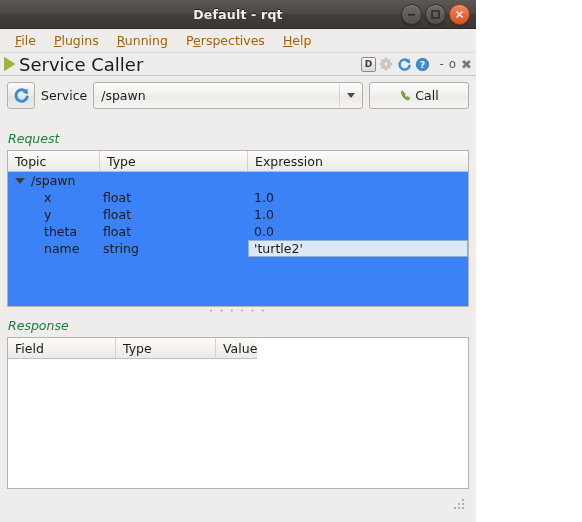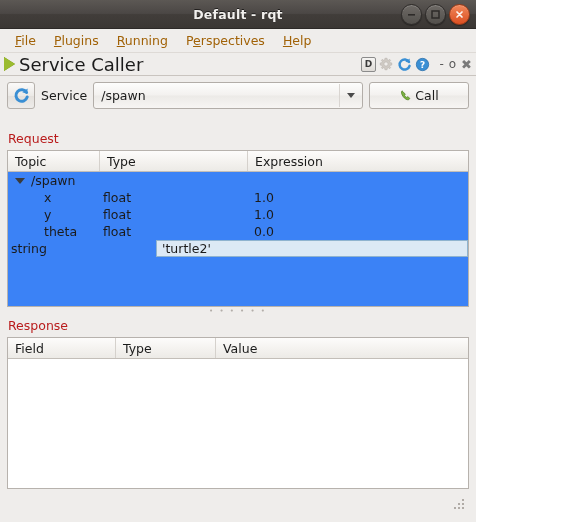--- a/index.html
+++ b/index.html
@@ -172,23 +172,24 @@
     border: 1px solid #b2ada8;
     border-radius: 3px;
     background: linear-gradient(to bottom, #fdfdfc 0%, #f3f1ef 48%, #eceae7 52%, #f7f5f3 100%);
     display: flex; align-items: center; justify-content: center; gap: 1px;
     font-size: 12.5px; color: #1b1b1b;
     cursor: pointer;
     padding: 0 10px;
   }
 
   .section-label {
-    font-size: 12.5px; color: #b91c1c;
+    font-size: 12.5px; color: #15803d;
     margin: 2px 0 4px 1px;
     flex: 0 0 auto;
+    font-style: italic;
   }
 
   
   .tree-panel {
     border: 1px solid #b7b2ad;
     background: #3b82f6;
     display: flex; flex-direction: column;
     min-height: 0;
     overflow: hidden;
   }
@@ -252,21 +253,21 @@
     letter-spacing: 2px;
     color: #b3aea9;
     font-size: 7px;
     line-height: 7px;
     user-select: none;
   }
 
   .resp-panel {
     border: 1px solid #b7b2ad;
     background: #ffffff;
-    display: flex; flex-direction: column;
+    display: flex; flex-direction: row;
     min-height: 0;
     overflow: hidden;
   }
 
   .bottom-pad { height: 24px; flex: 0 0 auto; position: relative; }
   .grip {
     position: absolute; right: 3px; bottom: 2px;
     width: 13px; height: 13px;
   }
   .grip i {
@@ -401,20 +402,21 @@
           <div class="cell expr" style="flex:1 1 auto">1.0</div>
         </div>
 
         <div class="trow">
           <div class="cell child-topic" style="width:92px">theta</div>
           <div class="cell type" style="width:148px">float</div>
           <div class="cell expr" style="flex:1 1 auto">0.0</div>
         </div>
 
         <div class="trow">
+          <div class="cell child-topic" style="width:92px">name</div>
           <div class="cell type" style="width:148px">string</div>
           <div class="cell" style="flex:1 1 auto">
             <div class="expr-edit" style="width:100%">'turtle2'</div>
           </div>
         </div>
 
       </div>
     </div>
 
     <div class="splitter">

